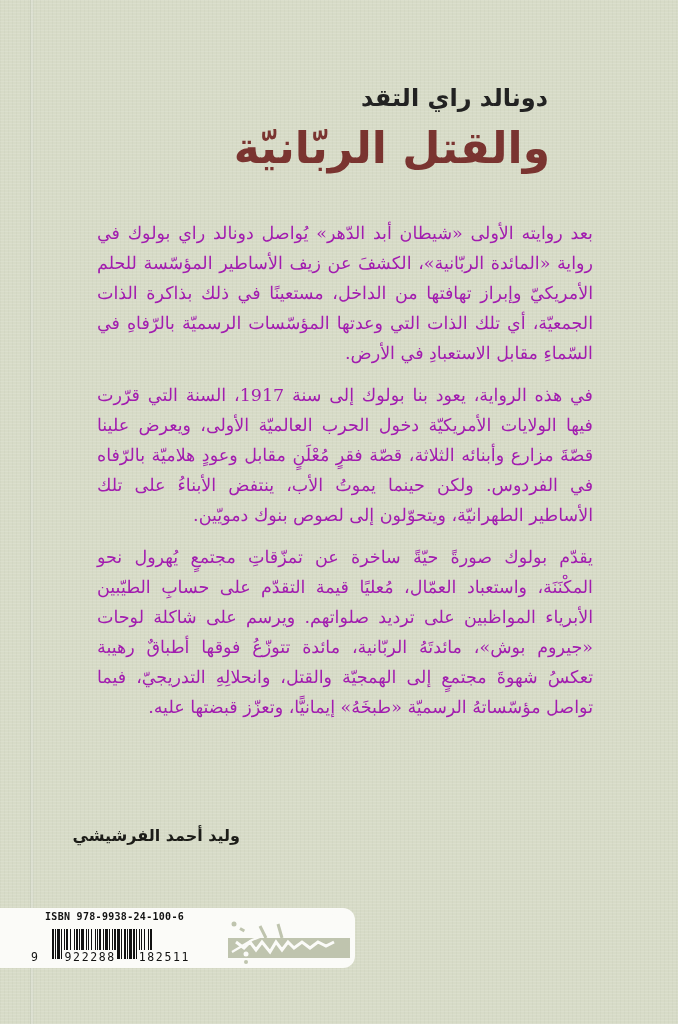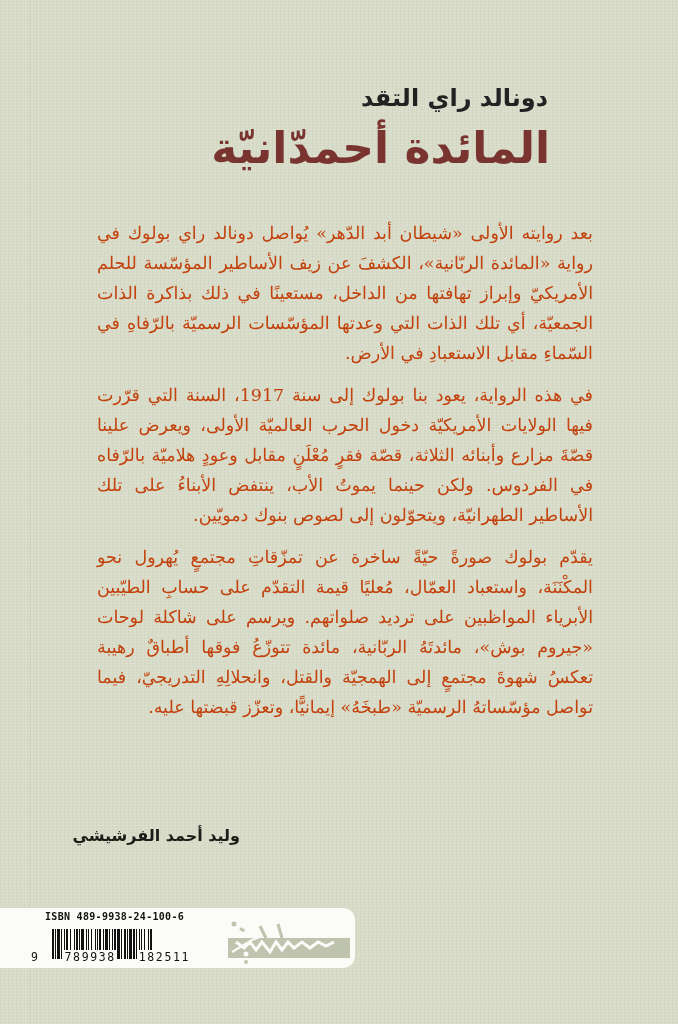--- a/index.html
+++ b/index.html
@@ -53,21 +53,21 @@
     .body-text {
       position: absolute;
       top: 218px;
       left: 97px;
       width: 496px;
       direction: rtl;
       text-align: justify;
       font-family: "DejaVu Serif", serif;
       font-size: 17.5px;
       line-height: 30px;
-      color: #c2410c;
+      color: #a21caf;
     }
     .body-text p {
       margin: 0 0 12px 0;
       text-align-last: right;
     }
     .signature {
       position: absolute;
       top: 826px;
       left: 90px;
       width: 150px;
@@ -135,32 +135,32 @@
       width: 128px;
       height: 54px;
     }
   </style>
 </head>
 <body>
 
 <div class="spine-fold"></div>
 
 <div class="author">دونالد راي التقد</div>
-<div class="title">المائدة أحمدّانيّة</div>
+<div class="title">والقتل الربّانيّة</div>
 
 <div class="body-text">
   <p>بعد روايته الأولى «شيطان أبد الدّهر» يُواصل دونالد راي بولوك في رواية «المائدة الربّانية»، الكشفَ عن زيف الأساطير المؤسّسة للحلم الأمريكيّ وإبراز تهافتها من الداخل، مستعينًا في ذلك بذاكرة الذات الجمعيّة، أي تلك الذات التي وعدتها المؤسّسات الرسميّة بالرّفاهِ في السّماءِ مقابل الاستعبادِ في الأرض.</p>
   <p>في هذه الرواية، يعود بنا بولوك إلى سنة 1917، السنة التي قرّرت فيها الولايات الأمريكيّة دخول الحرب العالميّة الأولى، ويعرض علينا قصّةَ مزارع وأبنائه الثلاثة، قصّة فقرٍ مُعْلَنٍ مقابل وعودٍ هلاميّة بالرّفاه في الفردوس. ولكن حينما يموتُ الأب، ينتفض الأبناءُ على تلك الأساطير الطهرانيّة، ويتحوّلون إلى لصوص بنوك دمويّين.</p>
   <p>يقدّم بولوك صورةً حيّةً ساخرة عن تمزّقاتِ مجتمعٍ يُهرول نحو المكْنَنَة، واستعباد العمّال، مُعليًا قيمة التقدّم على حسابِ الطيّبين الأبرياء المواظبين على ترديد صلواتهم. ويرسم على شاكلة لوحات «جيروم بوش»، مائدتَهُ الربّانية، مائدة تتوزّعُ فوقها أطباقٌ رهيبة تعكسُ شهوةَ مجتمعٍ إلى الهمجيّة والقتل، وانحلالِهِ التدريجيّ، فيما تواصل مؤسّساتهُ الرسميّة «طبخَهُ» إيمانيًّا، وتعزّز قبضتها عليه.</p>
 </div>
 
 <div class="signature">وليد أحمد الفرشيشي</div>
 
 <div class="barcode-band"></div>
-<div class="isbn-text">ISBN 489-9938-24-100-6</div>
+<div class="isbn-text">ISBN 978-9938-24-100-6</div>
 <div class="barcode" id="barcode">
     <span style="width: 2px;"></span>
     <span style="width: 1px; background: transparent;"></span>
     <span style="width: 1px;"></span>
     <span style="width: 1px; background: transparent;"></span>
     <span style="width: 3px;"></span>
     <span style="width: 1px; background: transparent;"></span>
     <span style="width: 1px;"></span>
     <span style="width: 2px; background: transparent;"></span>
     <span style="width: 1px;"></span>
@@ -220,21 +220,21 @@
     <span style="width: 1px;"></span>
     <span style="width: 3px; background: transparent;"></span>
     <span style="width: 1px;"></span>
     <span style="width: 1px; background: transparent;"></span>
     <span style="width: 2px;"></span>
     <span style="width: 1px; background: transparent;"></span>
   </div>
 <div class="barcode-digits">
   <span class="d-bg">9</span>
   <span style="display:inline-block;width:6px;"></span>
-  <span class="d-bg">789938</span>
+  <span class="d-bg">922288</span>
   <span style="display:inline-block;width:4px;"></span>
   <span class="d-bg">182511</span>
 </div>
 
 <div class="publisher-logo">
   <svg width="128" height="54" viewBox="0 0 128 54" xmlns="http://www.w3.org/2000/svg">
     <polygon points="6,26 128,26 128,46 6,46" fill="#bfc4ae"></polygon>
     <polyline points="10,40 30,28 50,20 80,12 110,4 126,0" fill="none" stroke="#fbfbf8" stroke-width="2.2"></polyline>
     <polyline points="14,30 22,36 28,30 34,38 40,30 48,40 54,30 60,38 66,30 72,36 80,30 88,36 96,30 104,34 112,30" fill="none" stroke="#fbfbf8" stroke-width="3"></polyline>
     <circle cx="12" cy="12" r="2.5" fill="#bfc4ae"></circle>

